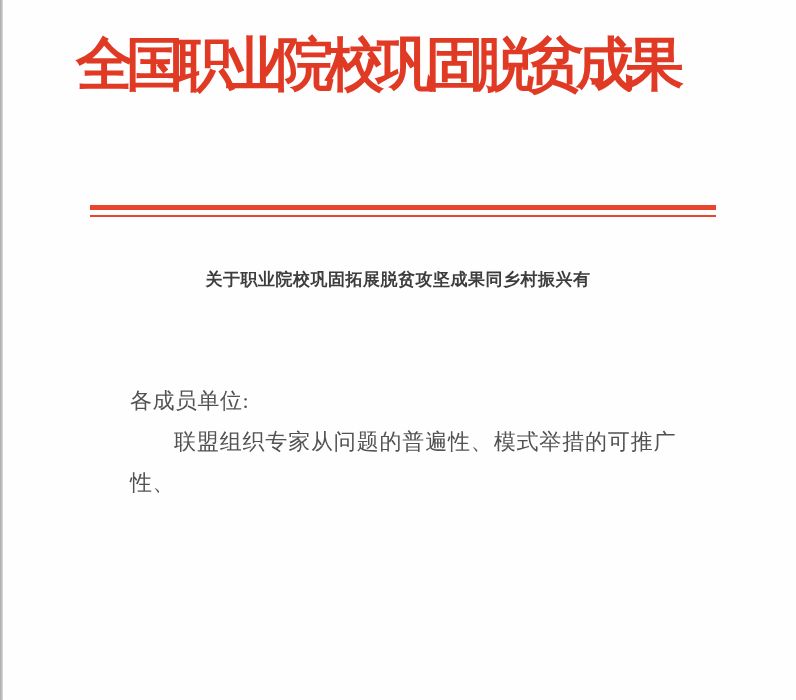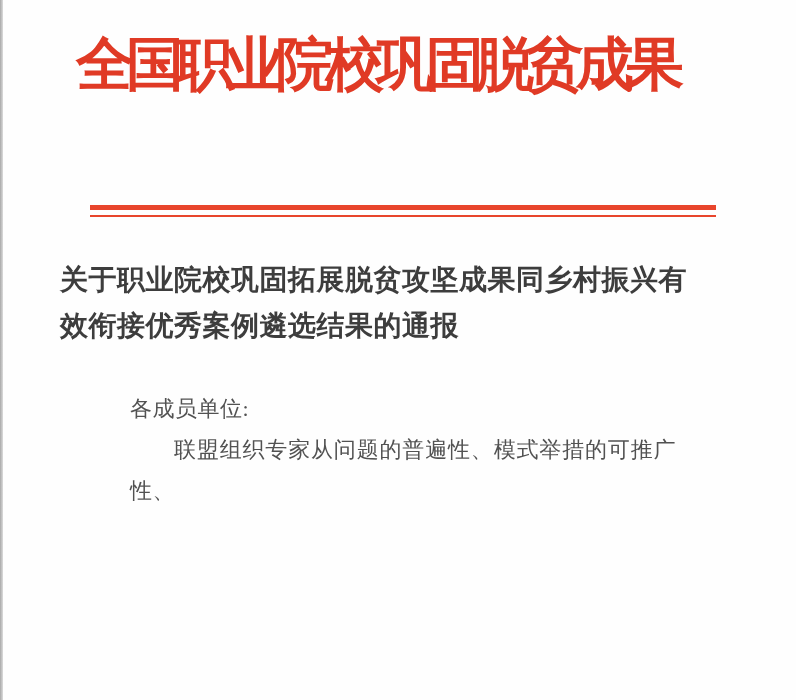--- a/index.html
+++ b/index.html
@@ -54,64 +54,62 @@
   .rule-thin {
     height: 2px;
     margin-top: 5px;
     background: var(--rule-red, #e8452c);
   }
   .doc-title {
     position: absolute;
     top: 257px;
     left: 60px;
     width: 676px;
-    text-align: left;
+    text-align: center;
     color: var(--title-ink, #3d3d3d);
     font-weight: 700;
-    font-size: 28px;
+    font-size: 17px;
     line-height: 46px;
     letter-spacing: 0.5px;
   }
   .body-text {
     position: absolute;
     top: 380px;
     left: 130px;
     width: 546px;
     color: var(--body-ink, #525252);
     font-size: 22px;
     line-height: 41px;
     text-align: justify;
     letter-spacing: 0.5px;
   }
   .body-text p {
     margin: 0;
     text-indent: 2em;
   }
   .body-text p.salutation {
     text-indent: 0;
-    margin-top: 8px;
   }
 </style>
 </head>
 <body>
 
 <div class="page">
   <div class="scan-edge"></div>
 
   <div class="org-title">
     <div>全国职业院校巩固脱贫成果</div>
   </div>
 
   <div class="rules">
     <div class="rule-thick"></div>
     <div class="rule-thin"></div>
   </div>
 
   <div class="doc-title">
     <div>关于职业院校巩固拓展脱贫攻坚成果同乡村振兴有</div>
-    <div>效衔接优秀案例遴选结果的通报</div>
   </div>
 
   <div class="body-text">
     <p class="salutation">各成员单位:</p>
     <p>联盟组织专家从问题的普遍性、模式举措的可推广性、</p>
   </div>
 </div>
 
 </body></html>

